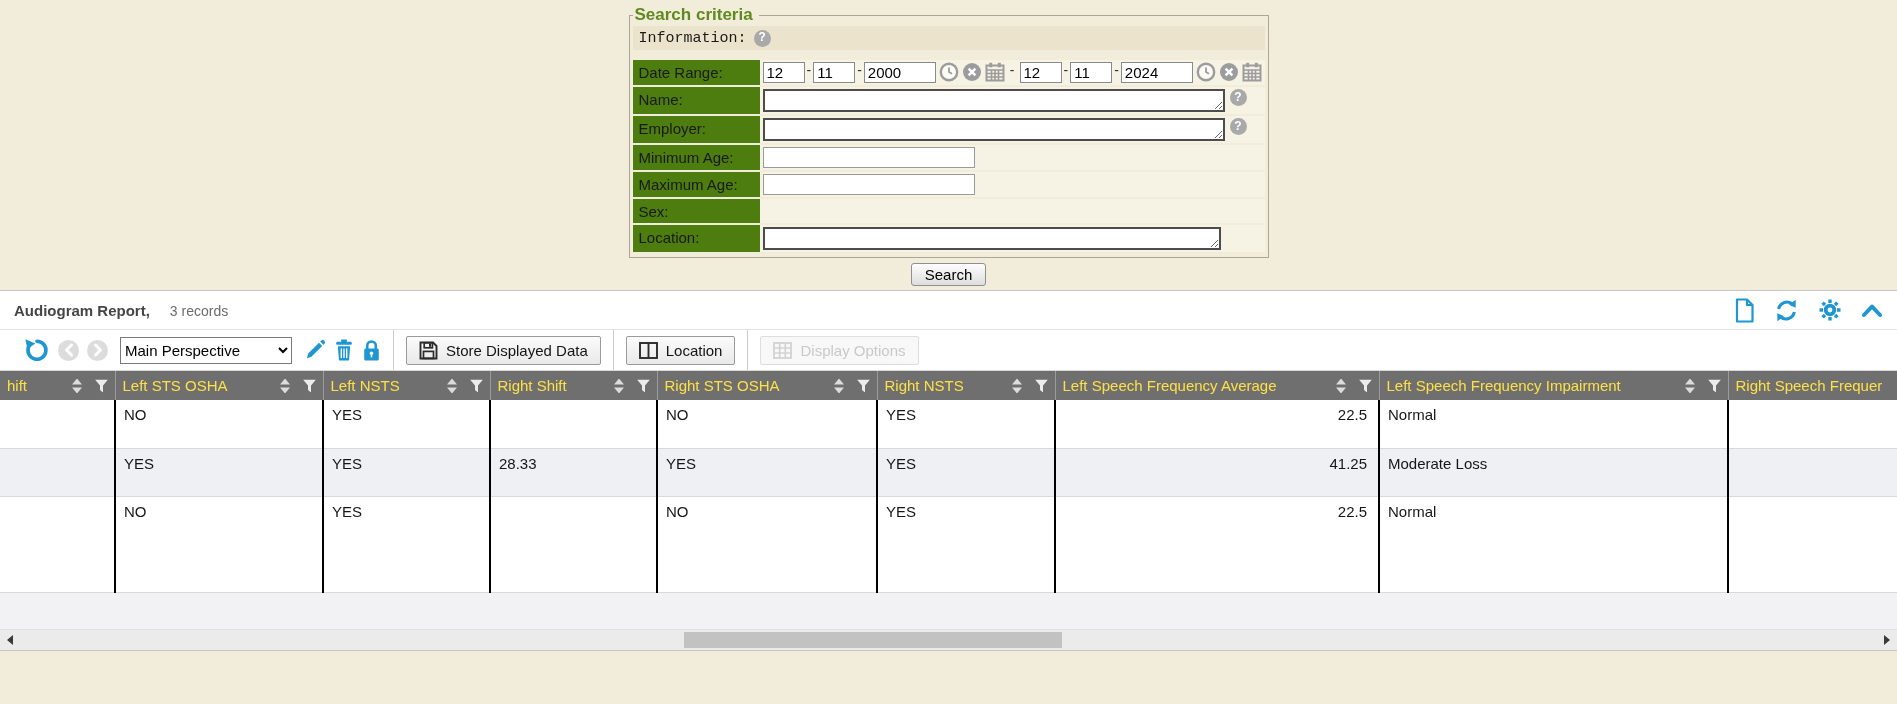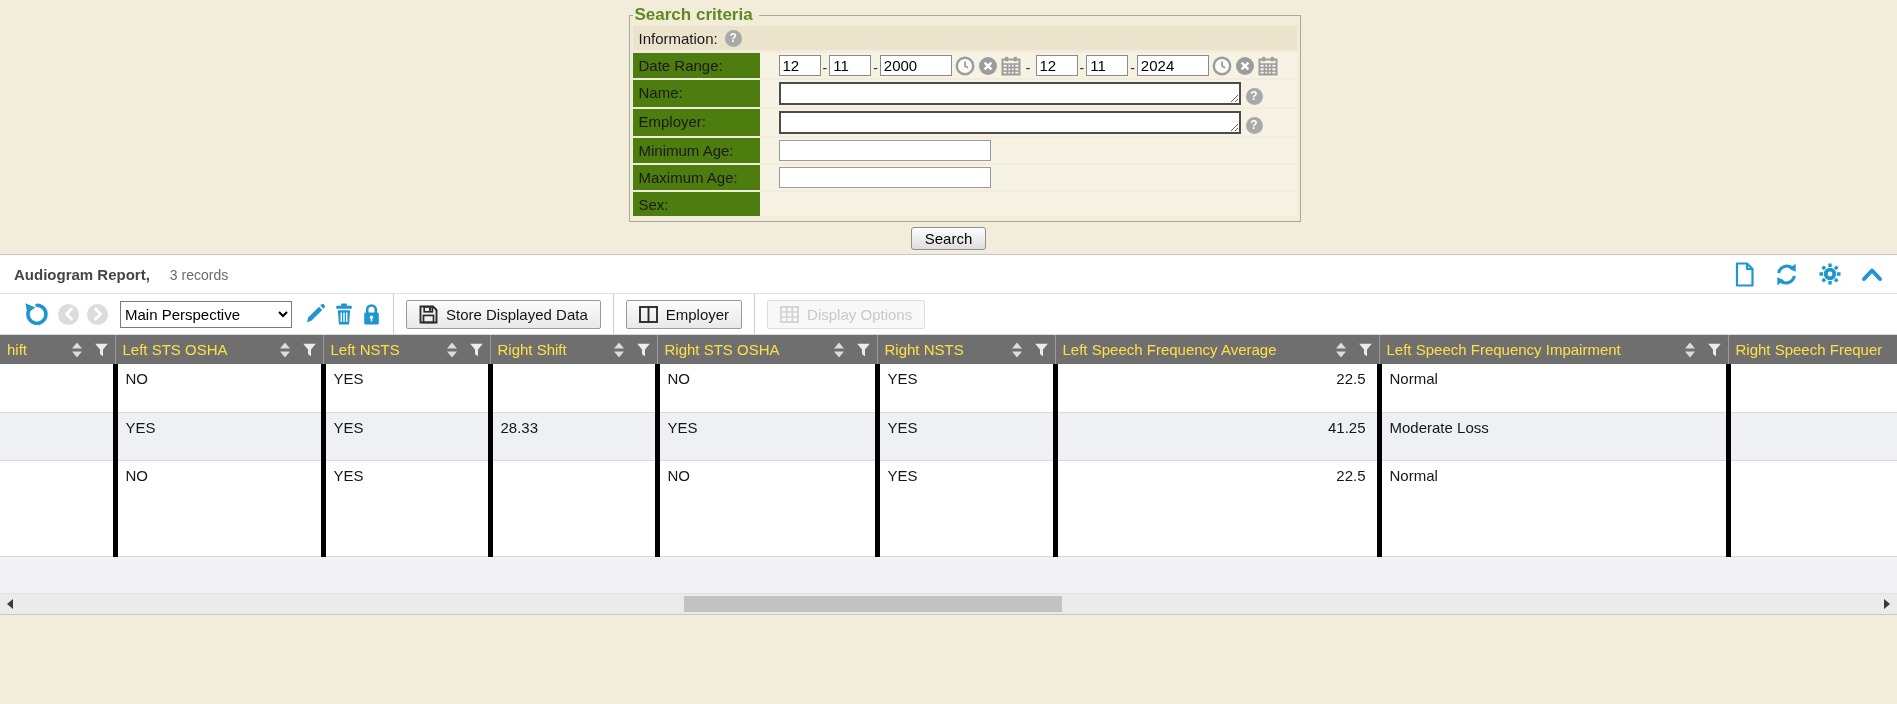--- a/index.html
+++ b/index.html
@@ -5,22 +5,22 @@
   * { box-sizing: border-box; margin:0; padding:0; }
   html,body { width:1897px; height:704px; overflow:hidden; }
   body { background:#f2ecdb; font-family:"Liberation Sans", sans-serif; color:#1a1a1a; }
 
   
   .search-wrap { width:640px; margin:5px auto 0; }
   fieldset.search-fs { border:1px solid #aaa79a; padding:1px 3px 3px; background:transparent; }
   legend.search-legend { font-size:17px; font-weight:bold; color:#5f8a1d; padding:0 6px 0 2px; }
   .frow { display:flex; margin-bottom:2px; background:#f6f2e4; align-items:stretch; }
   .frow .lbl { flex:0 0 127px; background:#4d7c0f; padding:4px 2px 3px 6px; font-size:15px; }
-  .frow .val { flex:1; padding:2px 19px; display:flex; align-items:flex-end; }
-  .info-row { background:#ebe3cb; padding:3px 6px; display:flex; align-items:center; gap:7px; margin-bottom:3px; min-height:24px; }
+  .frow .val { flex:1; padding:2px 3px; display:flex; align-items:flex-start; }
+  .info-row { background:#ebe3cb; padding:3px 6px; display:flex; align-items:center; gap:7px; margin-bottom:10px; min-height:24px;font-family:Liberation Mono, monospace; }
   .info-row .lbl-inline { font-size:15px; }
   .help-badge { width:17px; height:17px; border-radius:50%; background:#a9a9a9; color:#fff;
                 font-size:12px; font-weight:bold; line-height:17px; text-align:center; flex:0 0 17px; cursor:pointer; }
   input.dt { height:21px; border:1px solid #8a8a8a; font-size:15px; font-family:inherit; padding:0 3px; background:#fff; }
   input.dt.mm { width:42px; } input.dt.yy { width:72px; }
   .dash { font-size:14px; color:#333; margin:0 2px; }
   .grp-dash { margin:0 5px; }
   .dt-ic { margin-left:3px; display:inline-flex; cursor:pointer; }
   textarea.bigtxt { height:23px; width:462px; border:2px solid #4c4c4c; font-size:15px; font-family:inherit;
                     resize:both; overflow:hidden; background:#fff; padding:1px 3px; }
@@ -48,21 +48,21 @@
   .tb-btn { height:29px; display:inline-flex; align-items:center; gap:8px; padding:0 12px; font-size:15px; font-family:inherit;
             color:#141414; background:linear-gradient(#fbfbfb,#e9e9e9); border:1px solid #9a9a9a; border-radius:2px; cursor:pointer; }
   .tb-btn.disabled { color:#c9c9c9; border-color:#dedede; background:#f8f8f8; cursor:default; }
 
   table.grid { width:1897px; table-layout:fixed; border-collapse:collapse; }
   th { height:29px; background:#6f6f6f; color:#fde047; font-weight:normal; font-size:15px; text-align:left;
        padding:0 0 0 7px; border-right:1px solid #9b9b9b; position:relative; white-space:nowrap; overflow:hidden; }
   th:last-child { border-right:none; }
   .th-ic { position:absolute; right:7px; top:50%; transform:translateY(-50%); display:flex; gap:13px; align-items:center; }
   .th-ic span { display:inline-flex; cursor:pointer; }
-  td { vertical-align:top; padding:6px 8px 0 8px; font-size:15px; color:#161616; border-right:5px solid #000000;
+  td { vertical-align:top; padding:6px 8px 0 8px; font-size:15px; color:#161616; border-right:2px solid #000000;
        border-bottom:1px solid #d9d9d9; white-space:nowrap; overflow:hidden; }
   td:last-child { border-right:none; }
   tr.r1 { height:48px; } tr.r2 { height:48px; } tr.r3 { height:96px; }
   tr.alt td { background:#eff0f4; }
   td.num { text-align:right; padding-right:11px; }
 
   .grid-void { height:36px; background:#f2f2f5; }
   .hscroll { height:21px; background:#ebebeb; position:relative; border-top:1px solid #e0e0e0; }
   .hs-arrow { position:absolute; top:5px; width:0; height:0; border-top:5px solid transparent; border-bottom:5px solid transparent; cursor:pointer; }
   .hs-left { left:7px; border-right:6px solid #3a3a3a; }
@@ -165,20 +165,26 @@
       <div class="lbl">Maximum Age:</div>
       <div class="val">
           <input class="agetxt" value="" style="">
         </div>
     </div>
 
     <div class="frow">
       <div class="lbl">Sex:</div>
     </div>
 
+    <div class="frow">
+      <div class="lbl">Location:</div>
+      <div class="val">
+          <textarea class="bigtxt narrow" rows="1" style=""></textarea>
+        </div>
+    </div>
 
   </fieldset>
 
   <button class="search-btn">Search</button>
 </div>
 
 <div class="report-panel">
 
   <div class="r-head">
     <div class="r-title">
@@ -273,21 +279,21 @@
       <span>Store Displayed Data</span>
     </button>
     <div class="tb-sep"></div>
     <button class="tb-btn">
       <span style="display:inline-flex">
           <svg width="19" height="17" viewBox="0 0 19 17">
             <rect x="1" y="1" width="17" height="15" fill="none" stroke="#2b2b2b" stroke-width="1.9"></rect>
             <line x1="9.5" y1="1" x2="9.5" y2="16" stroke="#2b2b2b" stroke-width="1.9"></line>
           </svg>
         </span>
-      <span>Employer</span>
+      <span>Location</span>
     </button>
     <div class="tb-sep"></div>
     <button class="tb-btn disabled">
       <span style="display:inline-flex">
           <svg width="19" height="17" viewBox="0 0 19 17">
             <rect x="1" y="1" width="17" height="15" fill="none" stroke="#d2d2d2" stroke-width="1.8"></rect>
             <path d="M1 6 H18 M1 11 H18 M6.7 1 V16 M12.3 1 V16" stroke="#d2d2d2" stroke-width="1.6"></path>
           </svg>
         </span>
       <span>Display Options</span>

